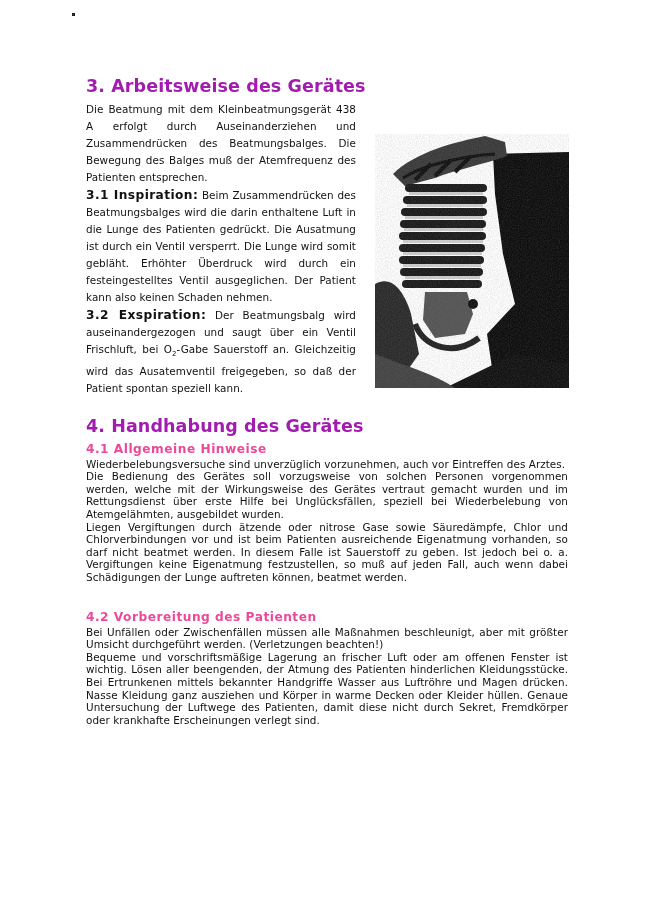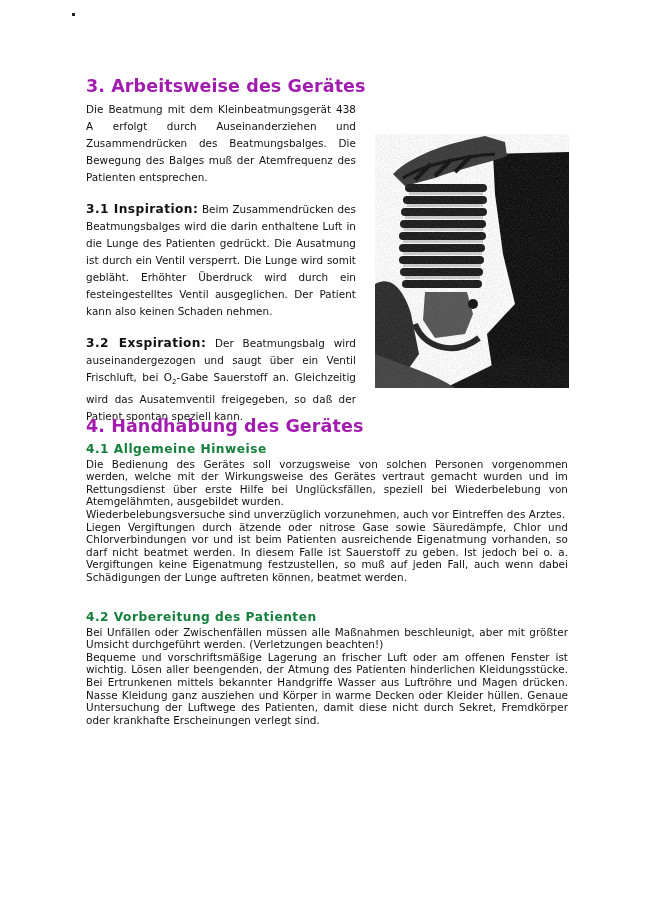--- a/index.html
+++ b/index.html
@@ -4,26 +4,26 @@
 <style>
   html, body { margin: 0; padding: 0; background: #ffffff; }
   body { width: 651px; height: 903px; position: relative; overflow: hidden;
          font-family: "DejaVu Sans", sans-serif; color: #111111; }
   .page { position: absolute; left: 0; top: 0; width: 651px; height: 903px; background: #ffffff; }
   .speck { position: absolute; left: 72px; top: 13px; width: 3px; height: 3px; background: #222; }
 
   .h1 { position: absolute; font-family: "DejaVu Sans", sans-serif; font-weight: bold;
         font-size: 17.5px; letter-spacing: 0.1px; color: #a21caf; white-space: nowrap; }
   .h2 { font-family: "DejaVu Sans", sans-serif; font-weight: bold; font-size: 12.2px;
-        letter-spacing: 0.5px; color: #15803d; white-space: nowrap; }
+        letter-spacing: 0.5px; color: #ec4899; white-space: nowrap; }
 
   .col-left { position: absolute; left: 86px; top: 101px; width: 270px;
               font-size: 10.4px; line-height: 17px; letter-spacing: 0.05px; }
   .col-left p { margin: 0; text-align: justify; }
-  .col-left p.sub { margin-top: 15px; }
+  .col-left p.sub { margin-top: 1px; }
   .col-left .runin { font-weight: bold; font-size: 12.2px; letter-spacing: 0.4px; }
 
   .photo { position: absolute; left: 375px; top: 134px; width: 194px; height: 254px;
            overflow: hidden; background: #ffffff; }
 
   .full { position: absolute; left: 86px; width: 482px;
           font-size: 10.4px; line-height: 12.6px; letter-spacing: 0.05px; }
   .full p { margin: 0; text-align: justify; }
   .sec41 { top: 443px; }
   .sec42 { top: 611px; }
@@ -90,22 +90,22 @@
       <path d="M0 150 C18 140, 30 160, 36 180 L44 220 L20 254 L0 254 Z" fill="#2a2a2a"></path>
       <path d="M0 220 C30 232, 60 240, 80 254 L0 254 Z" fill="#444"></path>
       <rect x="0" y="0" width="194" height="254" fill="#888" opacity="0.25" filter="url(#grain)"></rect>
     </svg>
   </div>
 
   <div class="h1" style="left:86px; top:416px;">4. Handhabung des Gerätes</div>
 
   <div class="full sec41">
     <span class="h2">4.1 Allgemeine Hinweise</span>
+    <p>Wiederbelebungsversuche sind unverzüglich vorzunehmen, auch vor Eintreffen des Arztes.</p>
     <p>Die Bedienung des Gerätes soll vorzugsweise von solchen Personen vorgenommen werden, welche mit der Wirkungsweise des Gerätes vertraut gemacht wurden und im Rettungsdienst über erste Hilfe bei Unglücksfällen, speziell bei Wiederbelebung von Atemgelähmten, ausgebildet wurden.</p>
-    <p>Wiederbelebungsversuche sind unverzüglich vorzunehmen, auch vor Eintreffen des Arztes.</p>
     <p>Liegen Vergiftungen durch ätzende oder nitrose Gase sowie Säuredämpfe, Chlor und Chlorverbindungen vor und ist beim Patienten ausreichende Eigenatmung vorhanden, so darf nicht beatmet werden. In diesem Falle ist Sauerstoff zu geben. Ist jedoch bei o. a. Vergiftungen keine Eigenatmung festzustellen, so muß auf jeden Fall, auch wenn dabei Schädigungen der Lunge auftreten können, beatmet werden.</p>
   </div>
 
   <div class="full sec42">
     <span class="h2">4.2 Vorbereitung des Patienten</span>
     <p>Bei Unfällen oder Zwischenfällen müssen alle Maßnahmen beschleunigt, aber mit größter Umsicht durchgeführt werden. (Verletzungen beachten!)</p>
     <p>Bequeme und vorschriftsmäßige Lagerung an frischer Luft oder am offenen Fenster ist wichtig. Lösen aller beengenden, der Atmung des Patienten hinderlichen Kleidungsstücke. Bei Ertrunkenen mittels bekannter Handgriffe Wasser aus Luftröhre und Magen drücken. Nasse Kleidung ganz ausziehen und Körper in warme Decken oder Kleider hüllen. Genaue Untersuchung der Luftwege des Patienten, damit diese nicht durch Sekret, Fremdkörper oder krankhafte Erscheinungen verlegt sind.</p>
   </div>
 </div>
 

